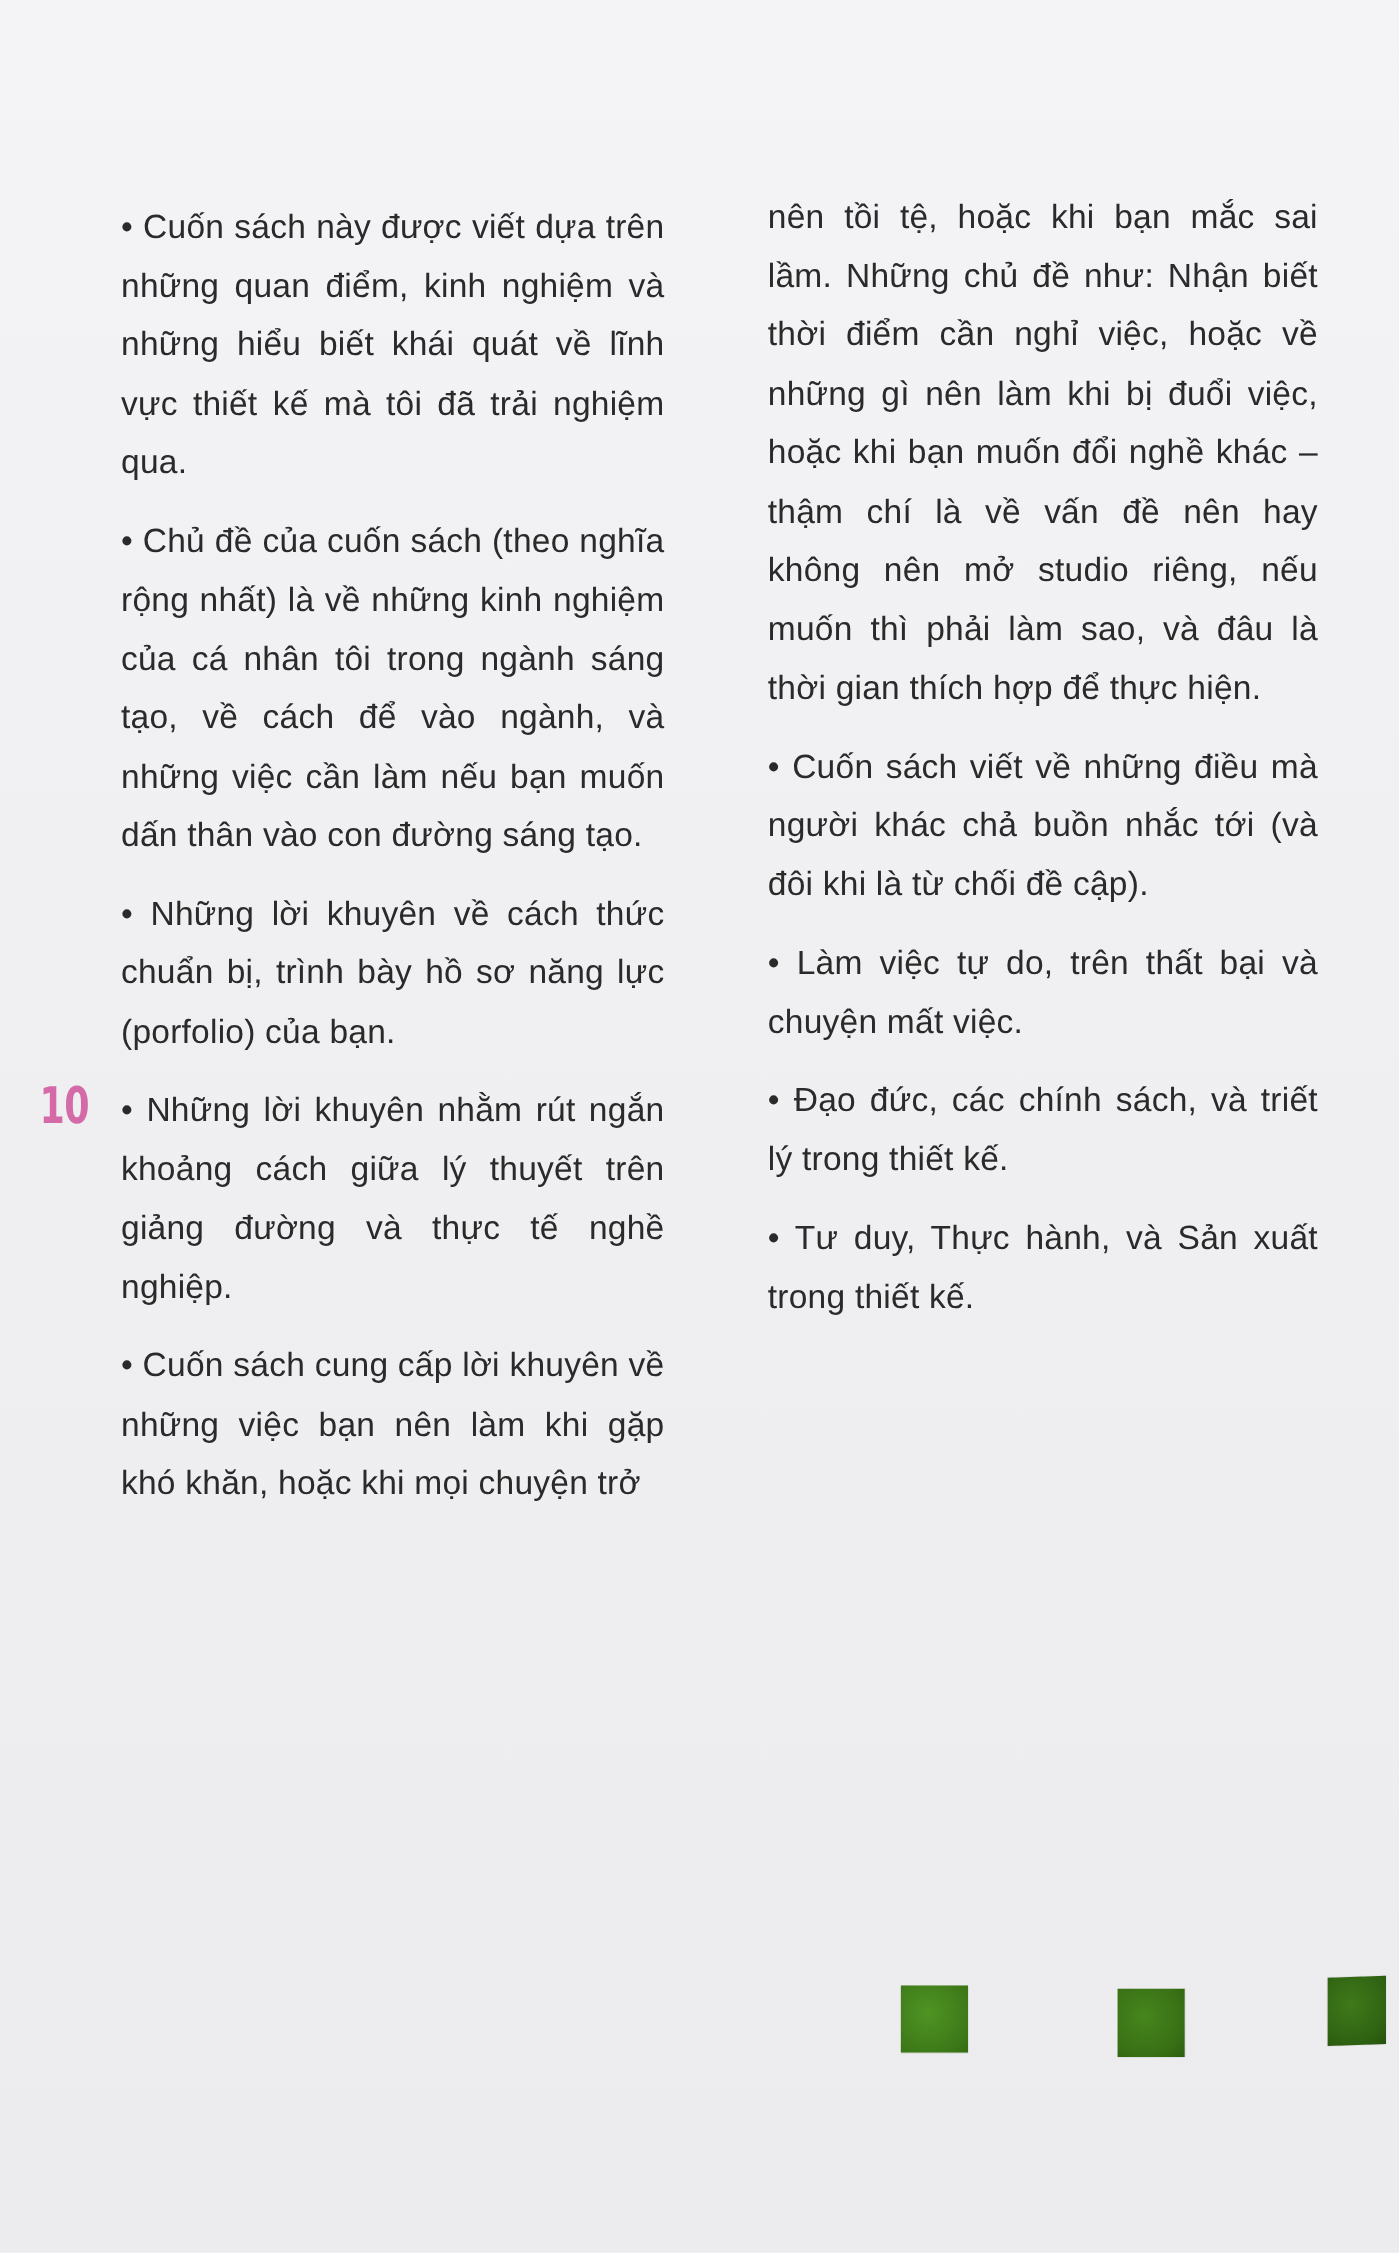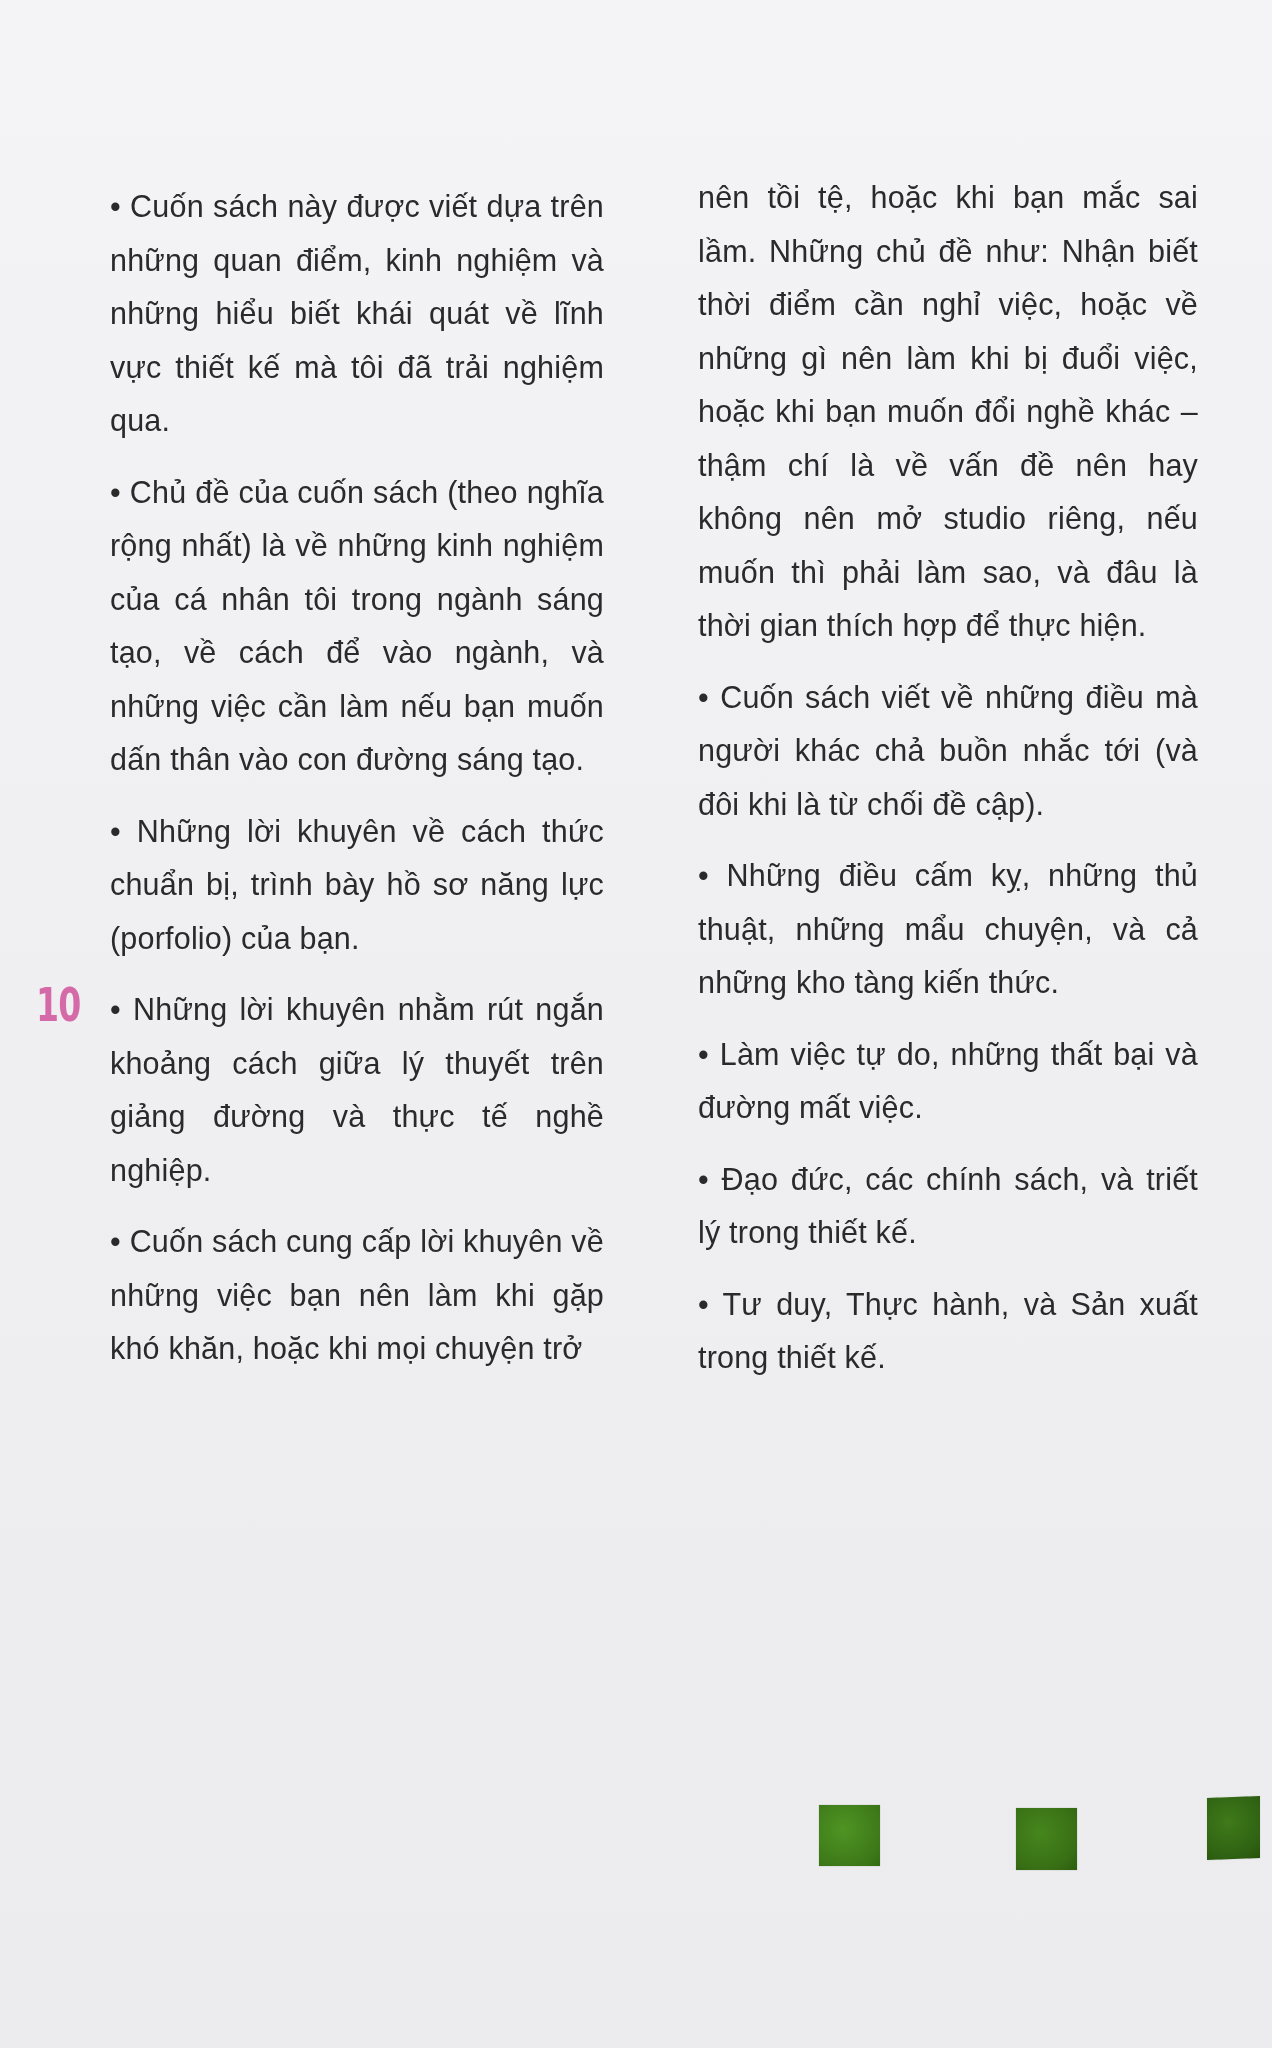--- a/index.html
+++ b/index.html
@@ -96,25 +96,21 @@
   <div class="column col-right">
     <p class="para">
       <span>nên tồi tệ, hoặc khi bạn mắc sai lầm. Những chủ đề như: Nhận biết thời điểm cần nghỉ việc, hoặc về những gì nên làm khi bị đuổi việc, hoặc khi bạn muốn đổi nghề khác – thậm chí là về vấn đề nên hay không nên mở studio riêng, nếu muốn thì phải làm sao, và đâu là thời gian thích hợp để thực hiện.</span>
     </p>
     <p class="para">
       <span class="bullet">•</span>
       <span>Cuốn sách viết về những điều mà người khác chả buồn nhắc tới (và đôi khi là từ chối đề cập).</span>
     </p>
     <p class="para">
       <span class="bullet">•</span>
-      <span>Những điều cấm kỵ, những thủ thuật, những mẩu chuyện, và cả những kho tàng kiến thức.</span>
-    </p>
-    <p class="para">
-      <span class="bullet">•</span>
-      <span>Làm việc tự do, những thất bại và đường mất việc.</span>
+      <span>Làm việc tự do, trên thất bại và chuyện mất việc.</span>
     </p>
     <p class="para">
       <span class="bullet">•</span>
       <span>Đạo đức, các chính sách, và triết lý trong thiết kế.</span>
     </p>
     <p class="para">
       <span class="bullet">•</span>
       <span>Tư duy, Thực hành, và Sản xuất trong thiết kế.</span>
     </p>
   </div>

